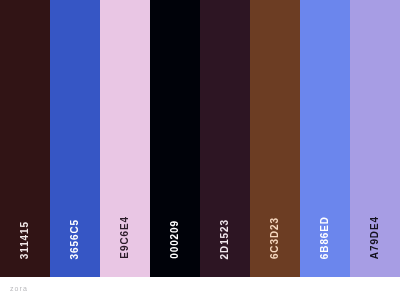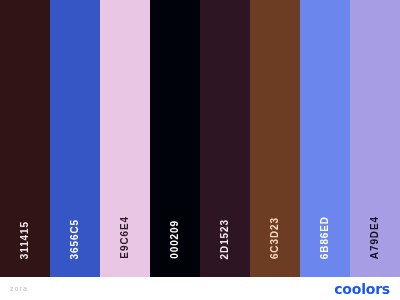--- a/index.html
+++ b/index.html
@@ -118,16 +118,15 @@
     </div>
 
     <div class="swatch" style="background-color: rgb(167, 157, 228);">
       <span class="swatch-label" style="color: rgb(20, 18, 31);">A79DE4</span>
     </div>
 
   </div>
 
   <div id="footer-bar">
     <span id="palette-name">zora</span>
-    <span id="coolors-logo" style="color: rgb(26, 86, 240);">coolors</span>
   </div>
 
 </div>
 
 </body></html>

